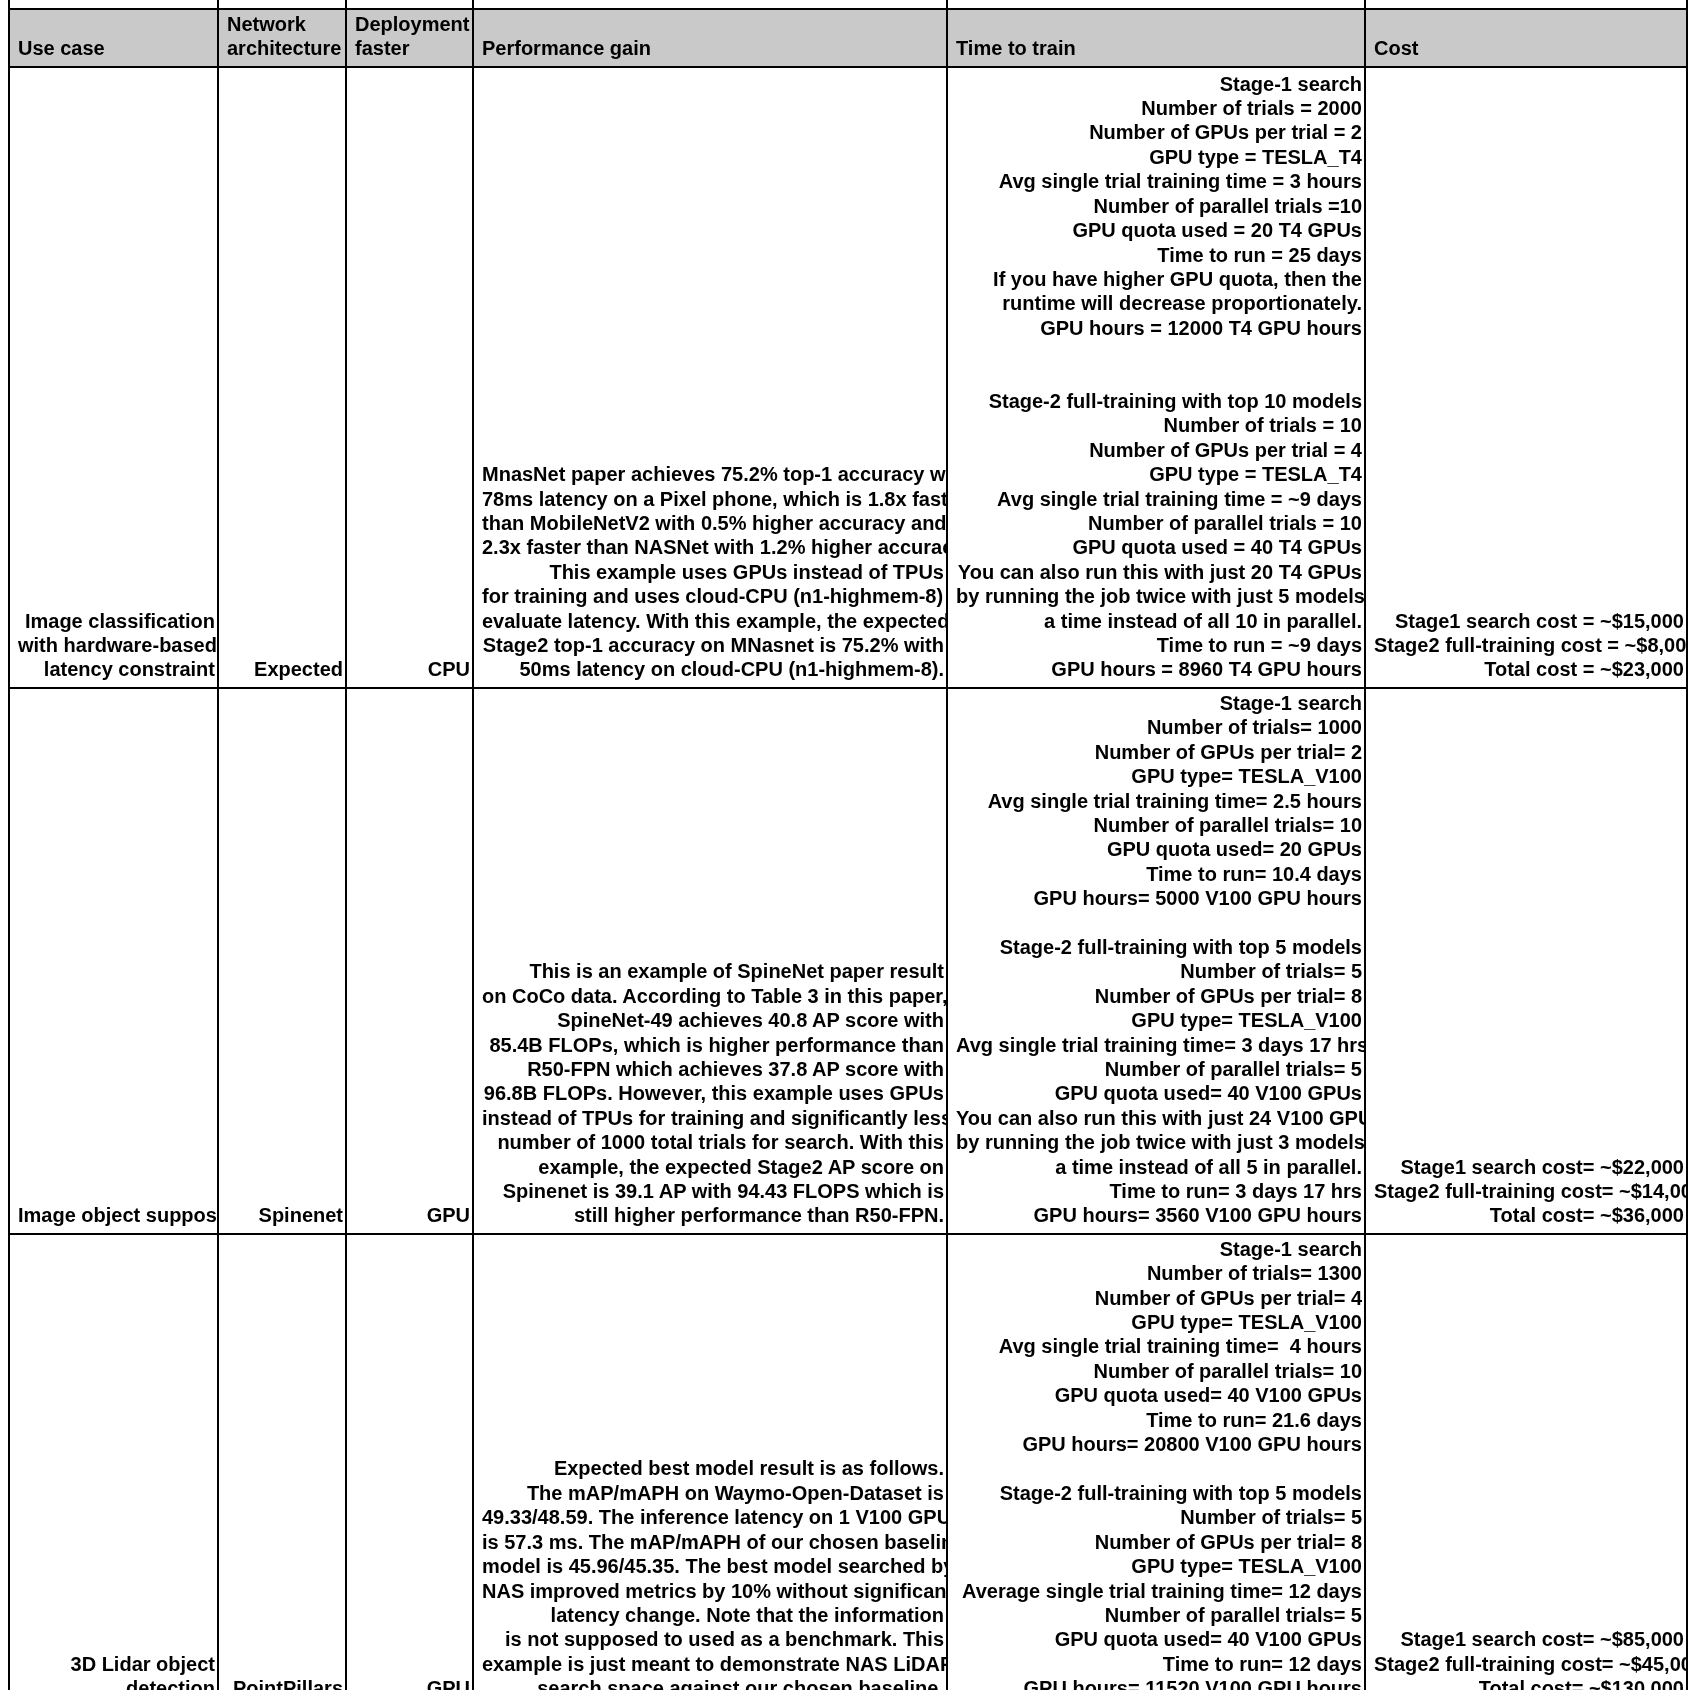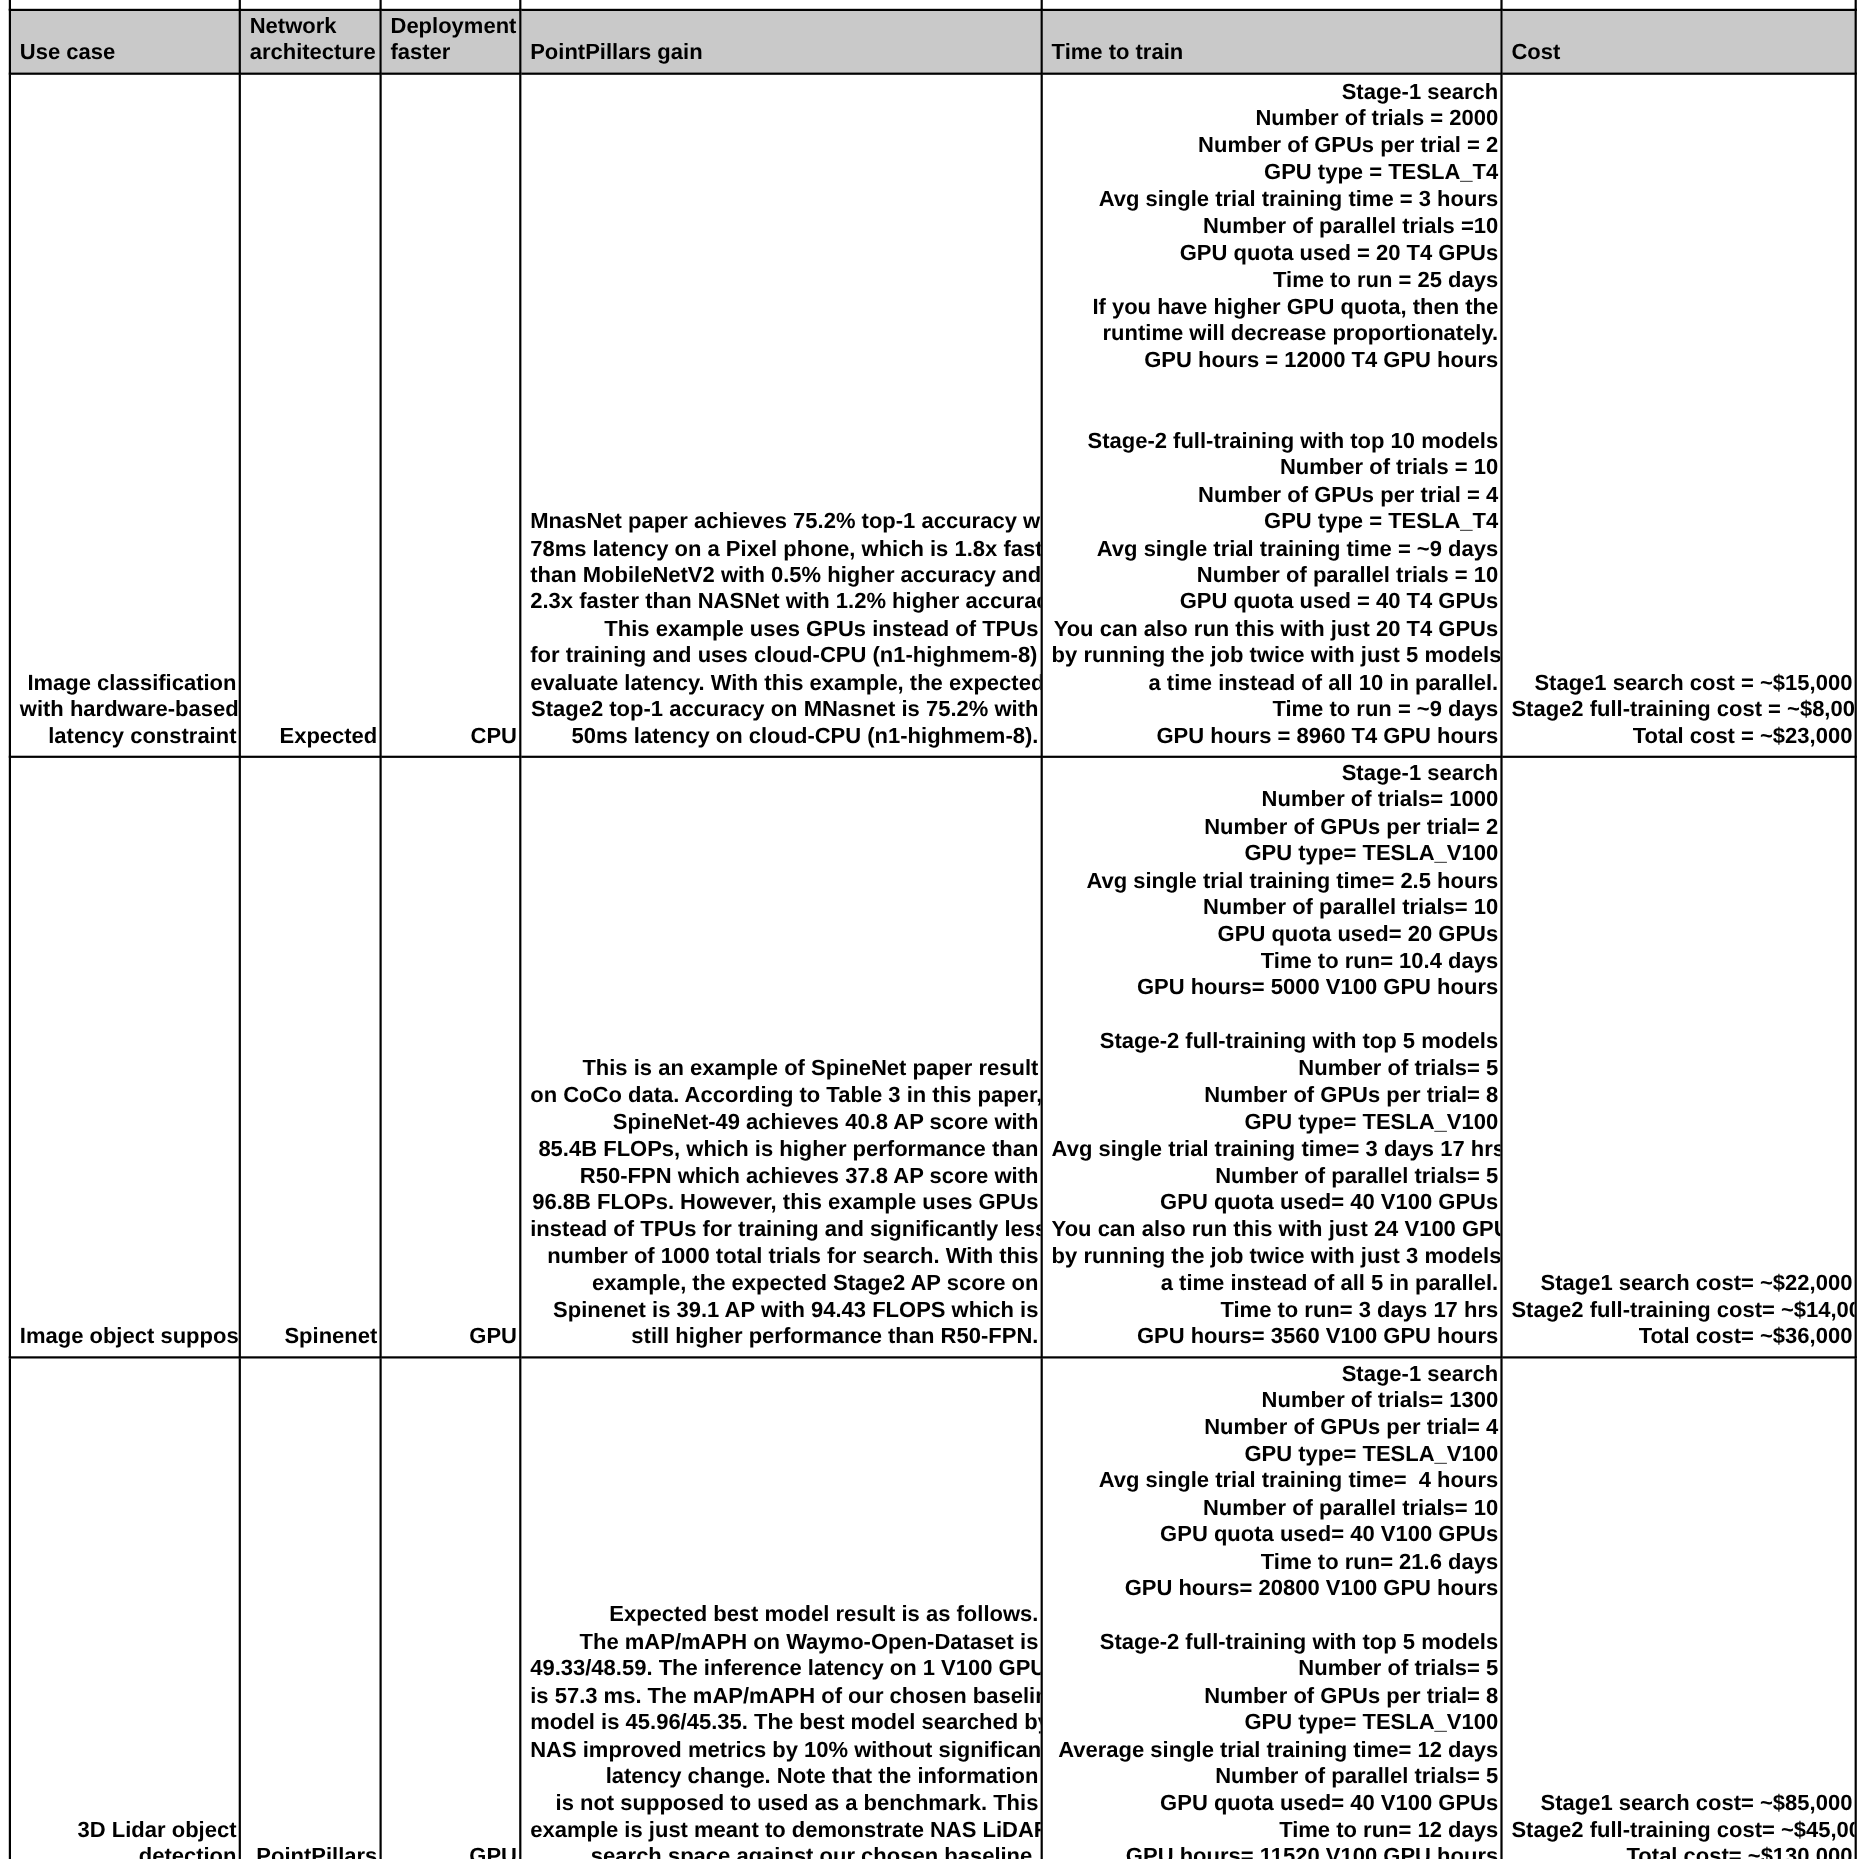--- a/index.html
+++ b/index.html
@@ -86,21 +86,21 @@
       <col class="col-device">
       <col class="col-perf">
       <col class="col-time">
       <col class="col-cost">
     </colgroup>
     <thead>
       <tr>
         <th>Use case</th>
         <th>Network architecture</th>
         <th>Deployment faster</th>
-        <th>PointPillars gain</th>
+        <th>Performance gain</th>
         <th>Time to train</th>
         <th>Cost</th>
       </tr>
     </thead>
     <tbody>
       <tr class="row-1">
         <td>Image classification
 with hardware-based
 latency constraint</td>
         <td>Expected</td>

